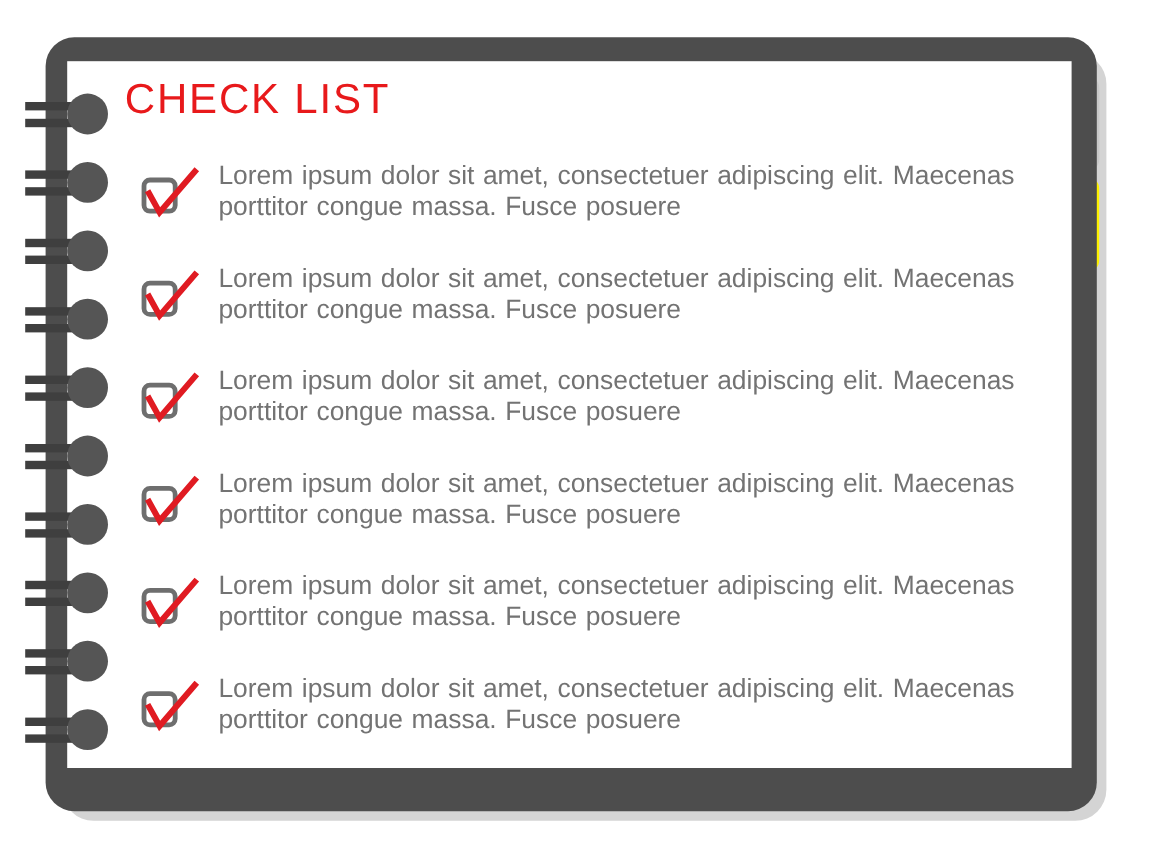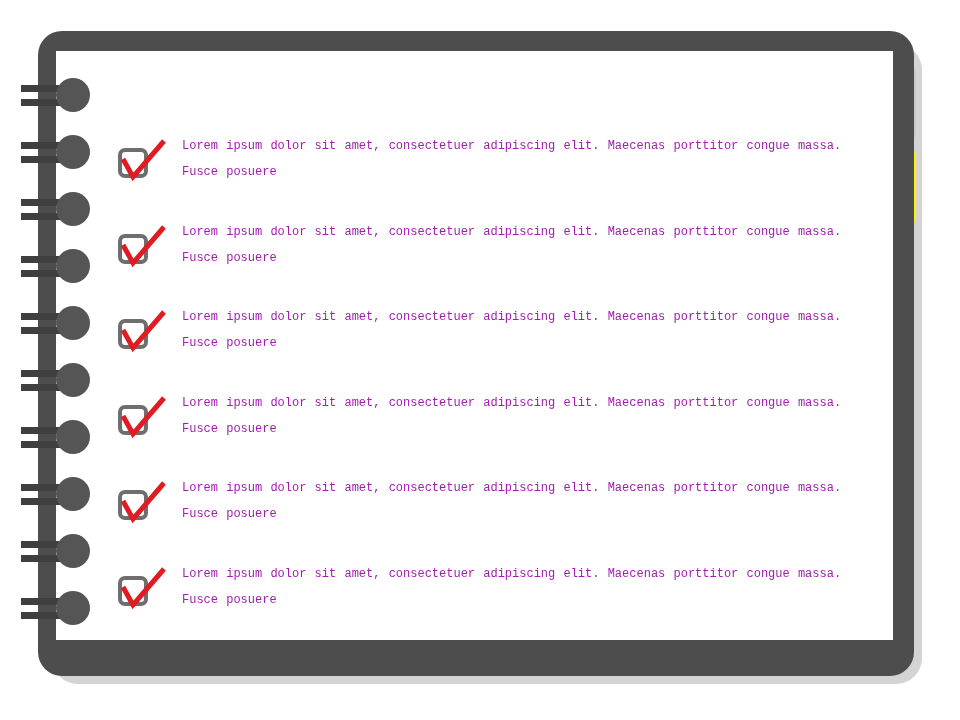--- a/index.html
+++ b/index.html
@@ -147,24 +147,24 @@
     top: 0;
     width: 60px;
     height: 50px;
   }
 
   .item-text {
     position: absolute;
     left: 70px;
     top: 0;
     width: 690px;
-    color: #a21caf;
-    font-size: 12px;
+    color: #737373;
+    font-size: 22px;
     line-height: 26px;
-    font-family: Liberation Mono, monospace;
+    font-family: Liberation Sans, sans-serif;
     word-spacing: 1px;
   }
 </style>
 </head>
 <body>
 
 <div id="stage">
 
   <div class="shadow-plate"></div>
 
@@ -201,20 +201,21 @@
       <div class="ring-bar" style="top: 498px;"></div>
       <div class="ring" style="top: 477px;"></div>
       <div class="ring-bar" style="top: 541px;"></div>
       <div class="ring-bar" style="top: 555px;"></div>
       <div class="ring" style="top: 534px;"></div>
       <div class="ring-bar" style="top: 598px;"></div>
       <div class="ring-bar" style="top: 612px;"></div>
       <div class="ring" style="top: 591px;"></div>
     </div>
 
+  <div class="title">CHECK LIST</div>
 
   <div class="list">
       <div class="item">
         <div class="checkbox-wrap">
           <div class="box"></div>
           <svg class="tick" viewBox="0 0 60 50">
             <path d="M11 20 L21 38 L52 2" stroke="#e01b22" stroke-width="5" fill="none" stroke-linecap="butt" stroke-linejoin="miter"></path>
           </svg>
         </div>
         <div class="item-text">Lorem ipsum dolor sit amet, consectetuer  adipiscing elit. Maecenas porttitor congue massa. Fusce posuere</div>

